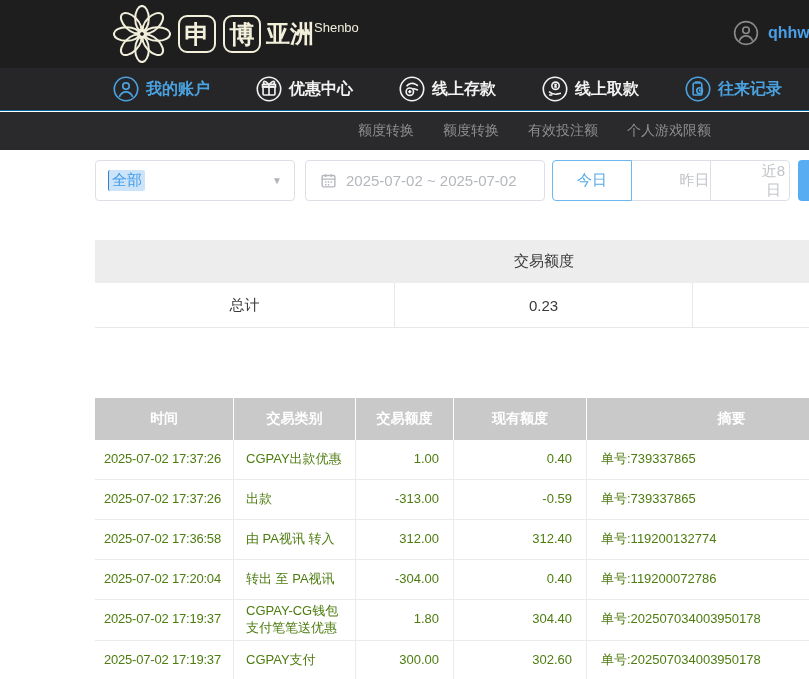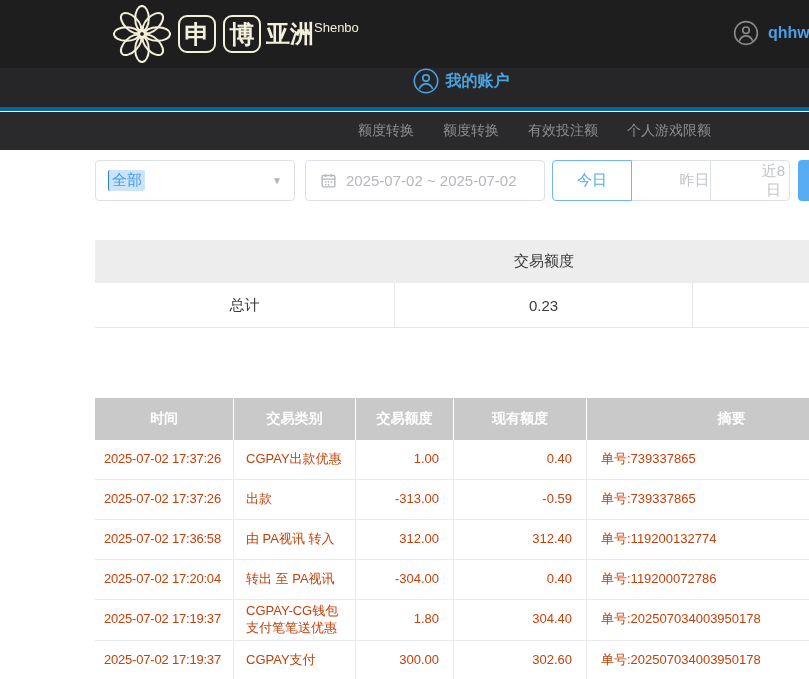--- a/index.html
+++ b/index.html
@@ -17,23 +17,23 @@
               align-items:center; justify-content:center; margin-left:7px; }
   .logo-cn2 { display:flex; margin-left:5px; color:#f2efda; }
   .logo-region { font-size:24px; font-weight:bold; line-height:1.05; }
   .logo-sub { font-size:13px; line-height:1.1; }
   .user-box { position:absolute; left:733px; top:20px; display:flex; align-items:center;
               gap:9px; white-space:nowrap; }
   .user-name { color:#4a9ee8; font-size:16px; font-weight:bold; }
 
   
   .main-nav { position:absolute; top:68px; left:0; width:809px; height:43px;
-              background:#262527; border-bottom:4px solid #0369a1;
+              background:#262527; border-bottom:1px solid #0369a1;
               display:flex; align-items:center; padding-left:113px; gap:46px;
-              overflow:hidden;flex-direction:column; }
+              overflow:hidden; }
   .nav-item { display:flex; align-items:center; gap:7px; cursor:pointer;
               color:#f2f2f2; font-size:16px; font-weight:bold; white-space:nowrap; }
   .nav-item.active { color:#4aa3e0; }
   .nav-icn { width:26px; height:26px; display:block; }
 
   
   .sub-nav { position:absolute; top:112px; left:0; width:809px; height:38px;
              background:#2a292b; display:flex; align-items:center;
              padding-left:358px; gap:29px; overflow:hidden; }
   .sub-item { color:#8f8f8f; font-size:14px; cursor:pointer; white-space:nowrap; }
@@ -72,21 +72,21 @@
   .sum-row .sum-c1, .sum-row .sum-c2 { border-right:1px solid #e8e8e8; }
 
   
   .tx-table { position:absolute; top:398px; left:95px; width:781px; }
   .tx-head { display:flex; height:42px; background:#c9c9c9; }
   .tx-head > div { display:flex; align-items:center; justify-content:center;
                    color:#fff; font-size:14px; font-weight:bold; }
   .tx-head > div + div { border-left:1px solid #fff; }
   .tx-row { display:flex; min-height:40px; background:#fff;
             border-bottom:1px solid #ebebeb; }
-  .tx-row > div { display:flex; align-items:center; font-size:13px; color:#c2410c;
+  .tx-row > div { display:flex; align-items:center; font-size:13px; color:#4d7c0f;
                   line-height:1.3; }
   .tx-row > div + div { border-left:1px solid #ebebeb; }
   .col-time { width:138px; padding-left:9px; letter-spacing:-0.2px; }
   .col-type { width:122px; padding:3px 10px 3px 12px; }
   .col-amt  { width:98px;  justify-content:flex-end; padding-right:14px; }
   .col-bal  { width:133px; justify-content:flex-end; padding-right:14px; }
   .col-sum  { flex:1; padding-left:14px; }
   .tx-head .col-time,.tx-head .col-type,.tx-head .col-amt,
   .tx-head .col-bal,.tx-head .col-sum { padding:0; justify-content:center; }
 </style>

